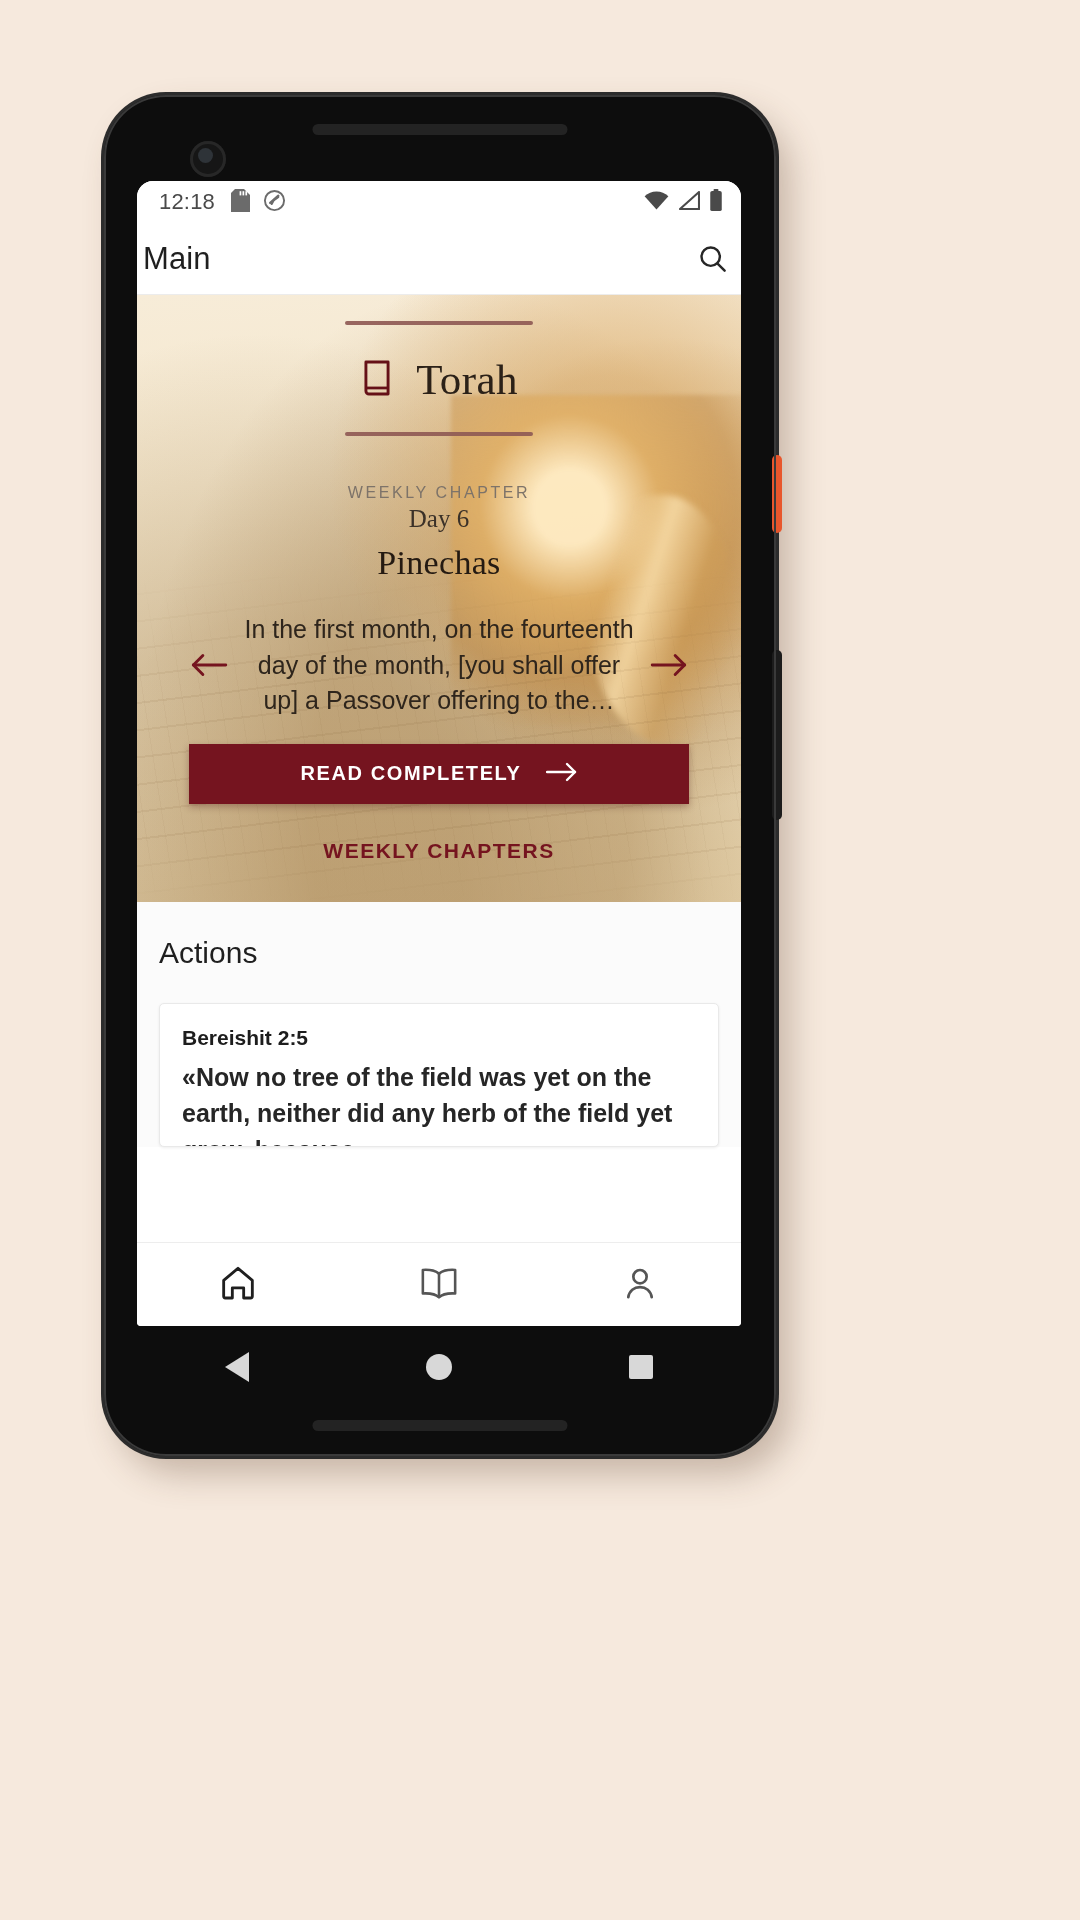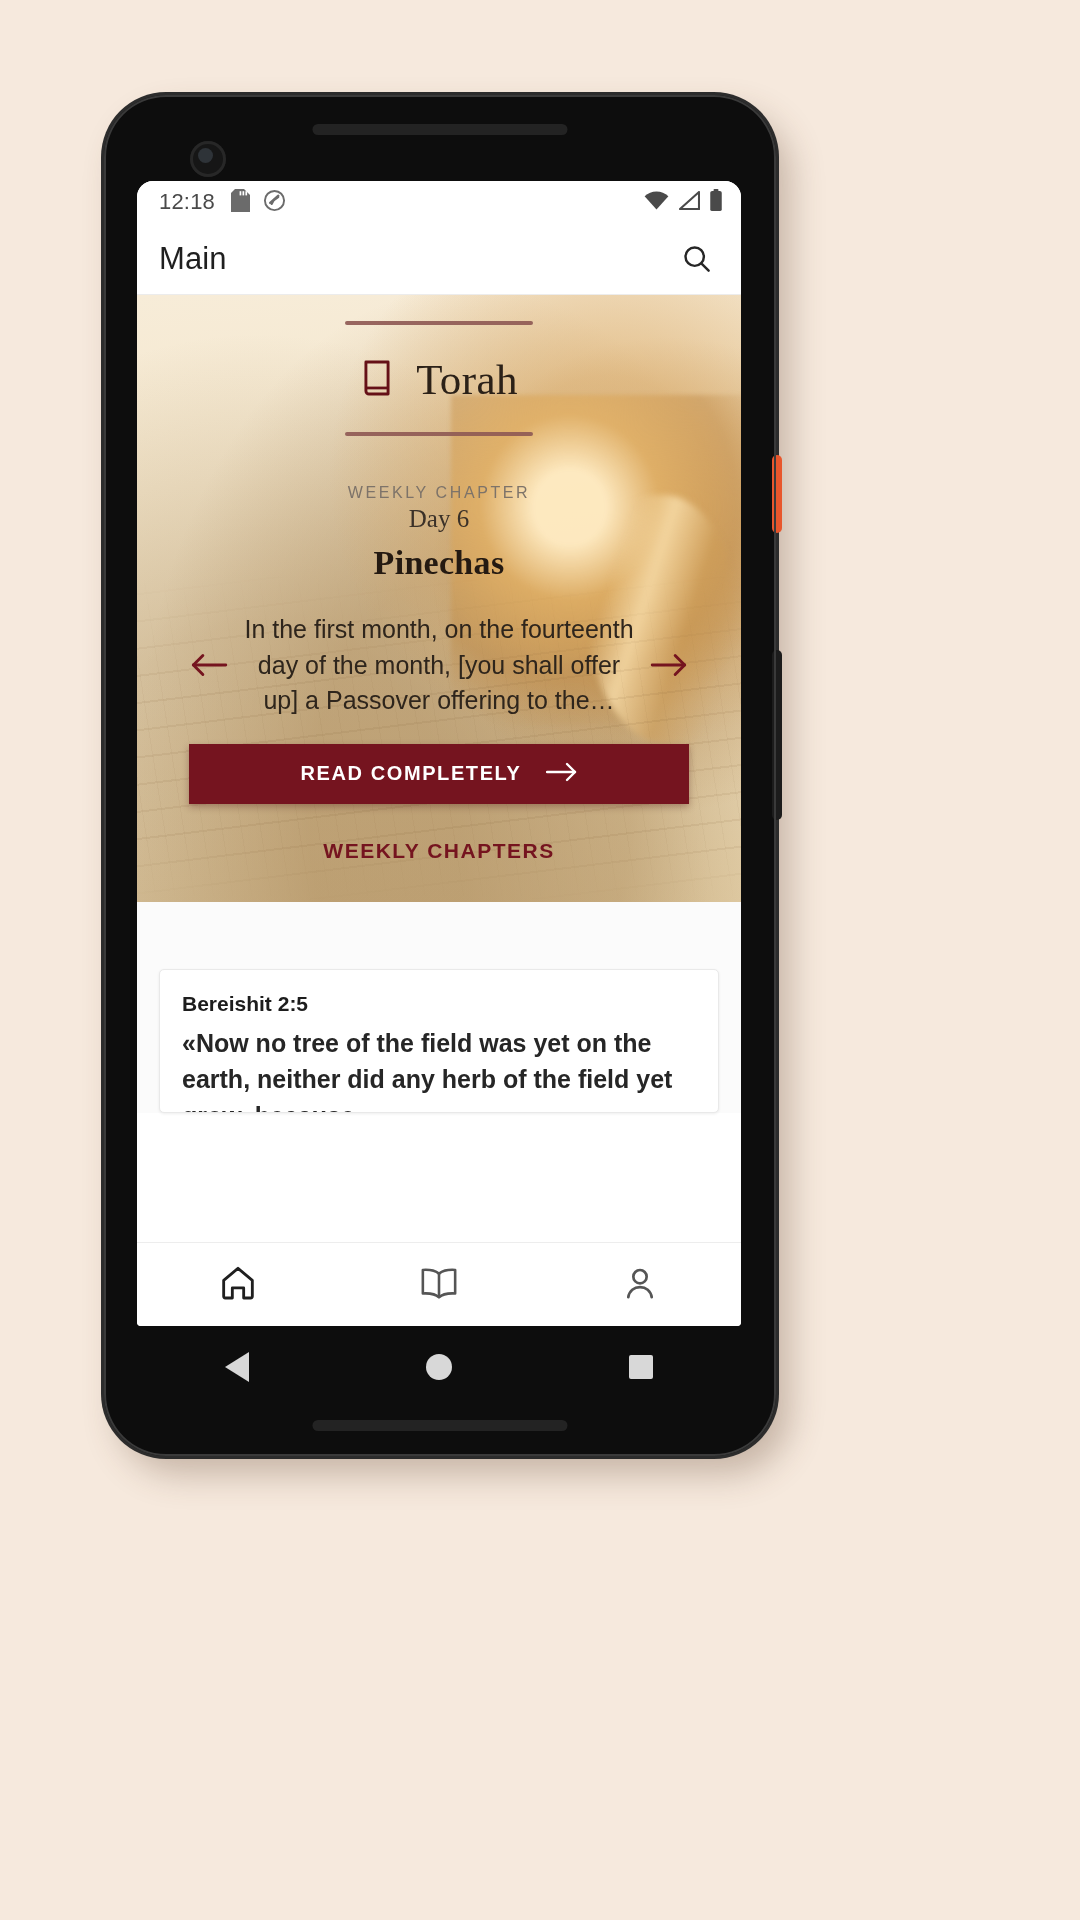--- a/index.html
+++ b/index.html
@@ -65,21 +65,21 @@
     color:#5b5b5b;
   }
   #status-time{ font-size:22px; letter-spacing:.2px; color:#4a4a4a; }
   .status-left-icons{ display:flex; align-items:center; gap:13px; margin-left:16px; }
   .status-right-icons{ margin-left:auto; display:flex; align-items:center; gap:9px; }
 
   
   #app-bar{
     height:72px; background:#fff;
     display:flex; align-items:center;
-    padding:0 22px;
+    padding:0 6px;
     border-bottom:1px solid #ececec;
   }
   #app-title{ font-size:31px; color:#1f1f1f; letter-spacing:.1px; }
   #search-button{ margin-left:auto; width:46px; height:46px; display:flex; align-items:center; justify-content:center; }
 
   
   #hero{
     position:relative;
     height:607px;
     background:#f4e6cd;
@@ -136,21 +136,21 @@
     text-align:center; margin-top:48px;
     font-size:16px; letter-spacing:2.6px; color:#7d7369; font-weight:500;
   }
   #day-label{
     text-align:center; margin-top:3px;
     font-family:"Liberation Serif", serif;
     font-size:25px; color:#3b3128;
   }
   #parasha-name{
     text-align:center; margin-top:11px;
-    font-family:"Liberation Serif", serif; font-weight:bold;
+    font-family:"Liberation Serif", serif; font-weight:normal;
     font-size:34px; color:#241a12; letter-spacing:.3px;
   }
 
   #verse-row{
     display:flex; align-items:center; justify-content:center;
     margin-top:30px; padding:0 10px;
   }
   .nav-arrow{
     width:60px; flex:0 0 60px; display:flex; align-items:center; justify-content:center;
   }
@@ -321,20 +321,21 @@
               </svg>
           </span>
         </div>
 
         <div id="weekly-chapters-link">WEEKLY CHAPTERS</div>
 
       </div>
     </div>
 
     <div id="actions-section">
+      <div id="actions-title">Actions</div>
       <div id="verse-card">
         <div id="verse-card-title">Bereishit 2:5</div>
         <div id="verse-card-body">«Now no tree of the field was yet on the earth, neither did any herb of the field yet grow, because</div>
       </div>
     </div>
 
     <div id="bottom-nav">
       <div class="nav-item">
         <span>
           <svg width="40" height="40" viewBox="0 0 24 24">

